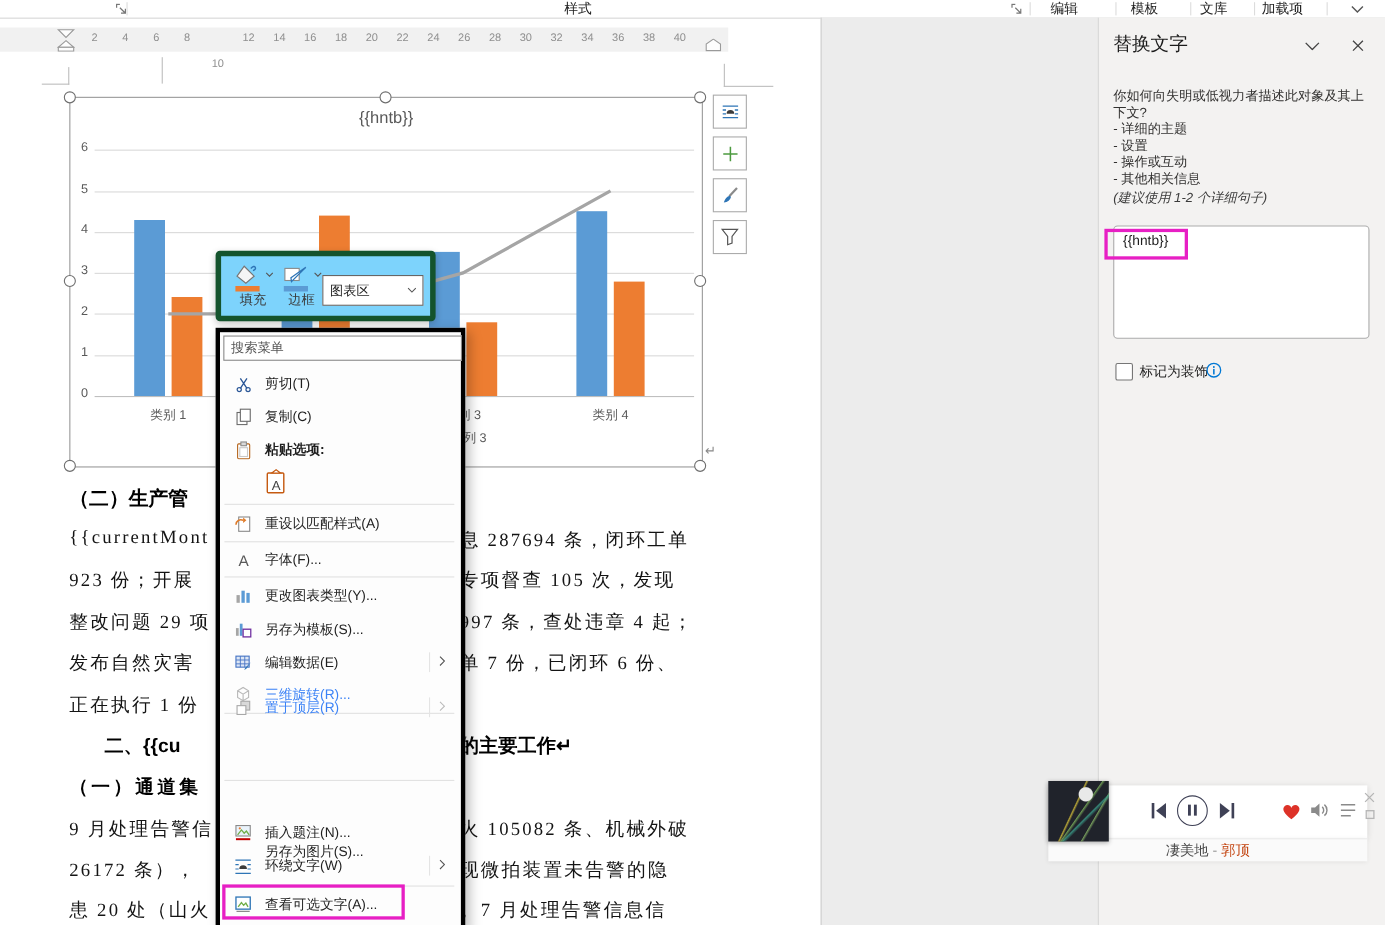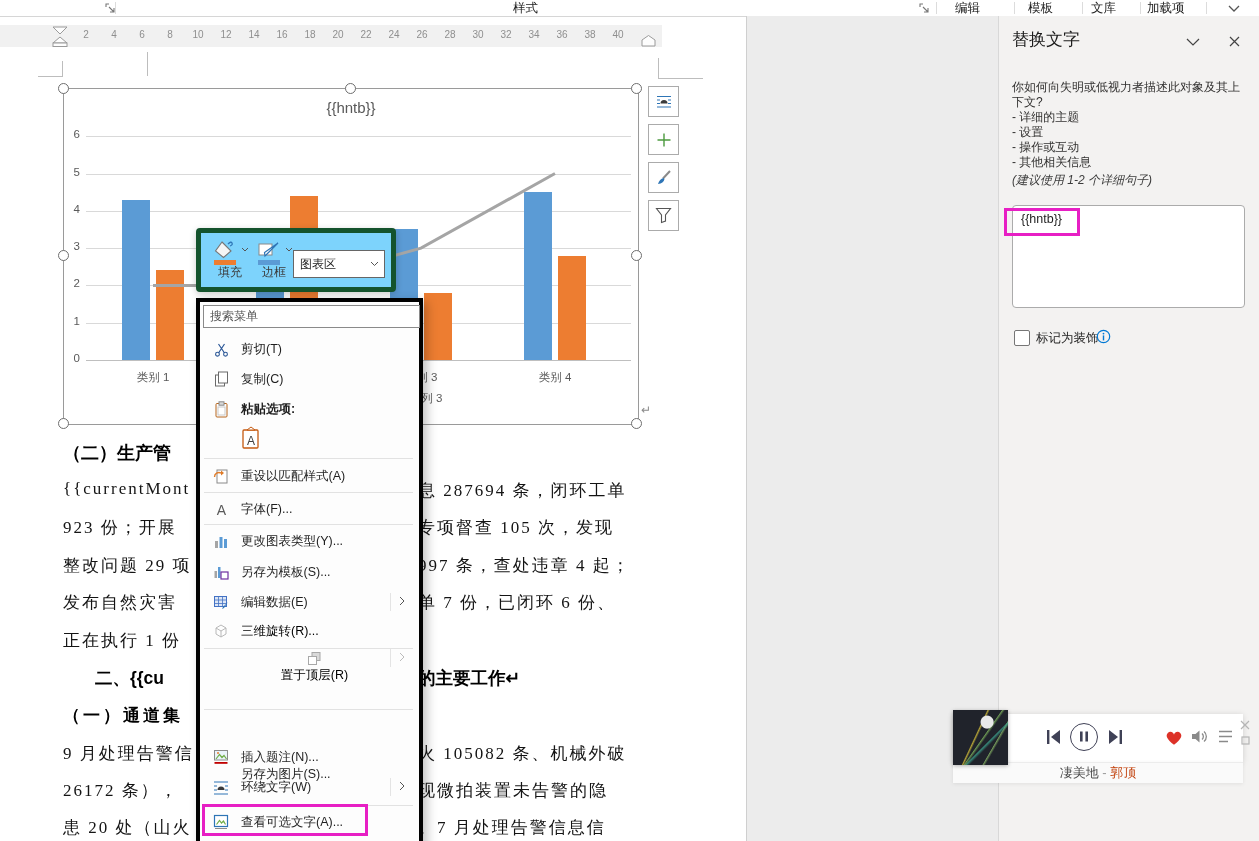--- a/index.html
+++ b/index.html
@@ -24,21 +24,21 @@
   .legend{position:absolute;left:0;top:302px;width:574px;display:flex;justify-content:center;align-items:center;gap:18px;font-size:11.5px;color:#595959;}
   .fbtn{width:29px;height:29px;background:#fff;border:1px solid #ababab;z-index:3;display:flex;align-items:center;justify-content:center;cursor:pointer;}
   .minitb{left:196px;top:228px;width:190px;height:54px;background:#7dd3fc;border:5px solid #14532d;border-radius:4px;
           box-shadow:0 2px 7px rgba(0,0,0,.2);z-index:7;}
   .mtlabel{position:absolute;top:31px;width:44px;text-align:center;font-size:12px;color:#3b3b3b;}
   .menu{left:196px;top:298px;width:219px;height:540px;background:#fdfdfd;border:4px solid #000000;
         box-shadow:4px 4px 10px rgba(0,0,0,.25);z-index:8;}
   .mrow{position:absolute;left:1px;width:216px;height:30px;display:flex;align-items:center;font-size:12.5px;color:#1f1f1f;cursor:default;}
   .mrow .micon{width:18px;height:18px;margin-left:11px;display:flex;align-items:center;justify-content:center;flex:none;}
   .mrow .mlabel{margin-left:11px;white-space:nowrap;}
-  .mrow.disabled{color:#000000;}
+  .mrow.disabled{color:#3b82f6;}
   .msub{position:absolute;right:4px;width:22px;text-align:center;border-left:1px solid #e4e4e4;height:18px;line-height:18px;}
   .msep{position:absolute;left:4px;width:209px;height:1px;background:#e2e2e2;}
   .searchbox{position:absolute;left:3px;top:3px;width:209px;height:21px;border:1px solid #8a8a8a;background:#fff;
              font-size:12px;color:#555;line-height:21px;padding-left:6px;}
   .hlbox{position:absolute;border:3px solid #e71fc4;z-index:9;}
   .panetext{font-size:12px;color:#323130;line-height:15.5px;}
   .pbtn{cursor:pointer;}
   .player-ico{cursor:pointer;}
 </style>
 </head>
@@ -69,21 +69,21 @@
 
 <div class="abs canvas-gray"></div>
 <div class="abs pane"></div>
 
 <div class="abs ruler">
   <div id="ruler-numbers">
       <span class="rnum" style="left: 76px;">2</span>
       <span class="rnum" style="left: 104px;">4</span>
       <span class="rnum" style="left: 132px;">6</span>
       <span class="rnum" style="left: 160px;">8</span>
-      <span class="rnum" style="left: 188px;">10</span>
+      <span class="rnum" style="left: 188px; margin-top: 24px;">10</span>
       <span class="rnum" style="left: 216px;">12</span>
       <span class="rnum" style="left: 244px;">14</span>
       <span class="rnum" style="left: 272px;">16</span>
       <span class="rnum" style="left: 300px;">18</span>
       <span class="rnum" style="left: 328px;">20</span>
       <span class="rnum" style="left: 356px;">22</span>
       <span class="rnum" style="left: 384px;">24</span>
       <span class="rnum" style="left: 412px;">26</span>
       <span class="rnum" style="left: 440px;">28</span>
       <span class="rnum" style="left: 468px;">30</span>
@@ -343,21 +343,21 @@
   <div class="mrow disabled" style="top:314px;">
     <span class="micon">
         <svg width="16" height="16" viewBox="0 0 16 16">
           <path d="M3 5 L8 2 L13 5 L13 11 L8 14 L3 11 Z M3 5 L8 8 L13 5 M8 8 V14" stroke="#b8b8b8" fill="none"></path>
         </svg>
       </span>
     <span class="mlabel">三维旋转(R)...</span>
   </div>
   <div class="msep" style="top:346px;"></div>
 
-  <div class="mrow disabled" style="top:347px;flex-direction:column;">
+  <div class="mrow disabled" style="top:326px;">
     <span class="micon">
         <svg width="15" height="15" viewBox="0 0 15 15">
           <rect x="5" y="1.5" width="8" height="8" fill="#d9d9d9" stroke="#a8a8a8"></rect>
           <rect x="1.5" y="5.5" width="8" height="8" fill="#fff" stroke="#a8a8a8"></rect>
         </svg>
       </span>
     <span class="mlabel">置于顶层(R)</span>
     <span class="msub"><svg width="6" height="10" viewBox="0 0 6 10">
           <path d="M1 1 L5 5 L1 9" stroke="#bbb" fill="none"></path>
         </svg></span>

